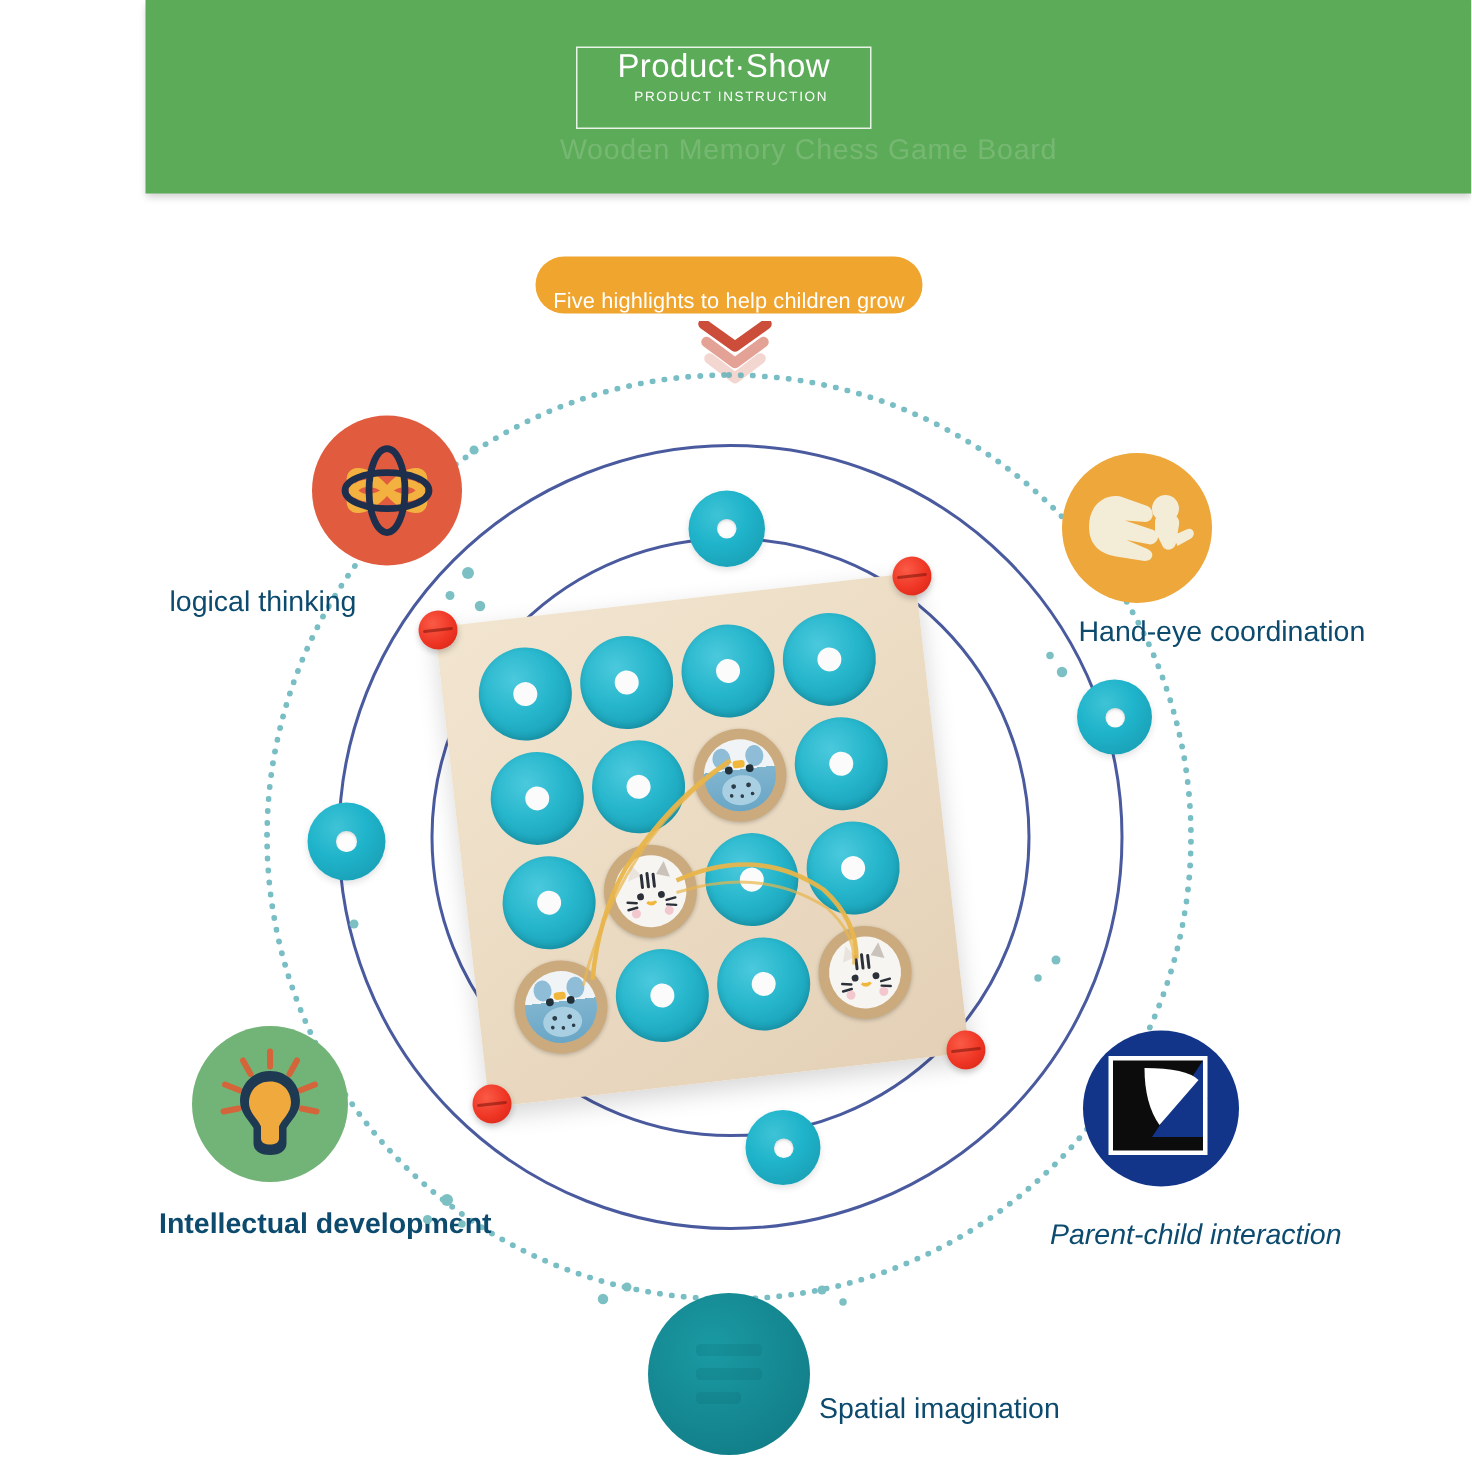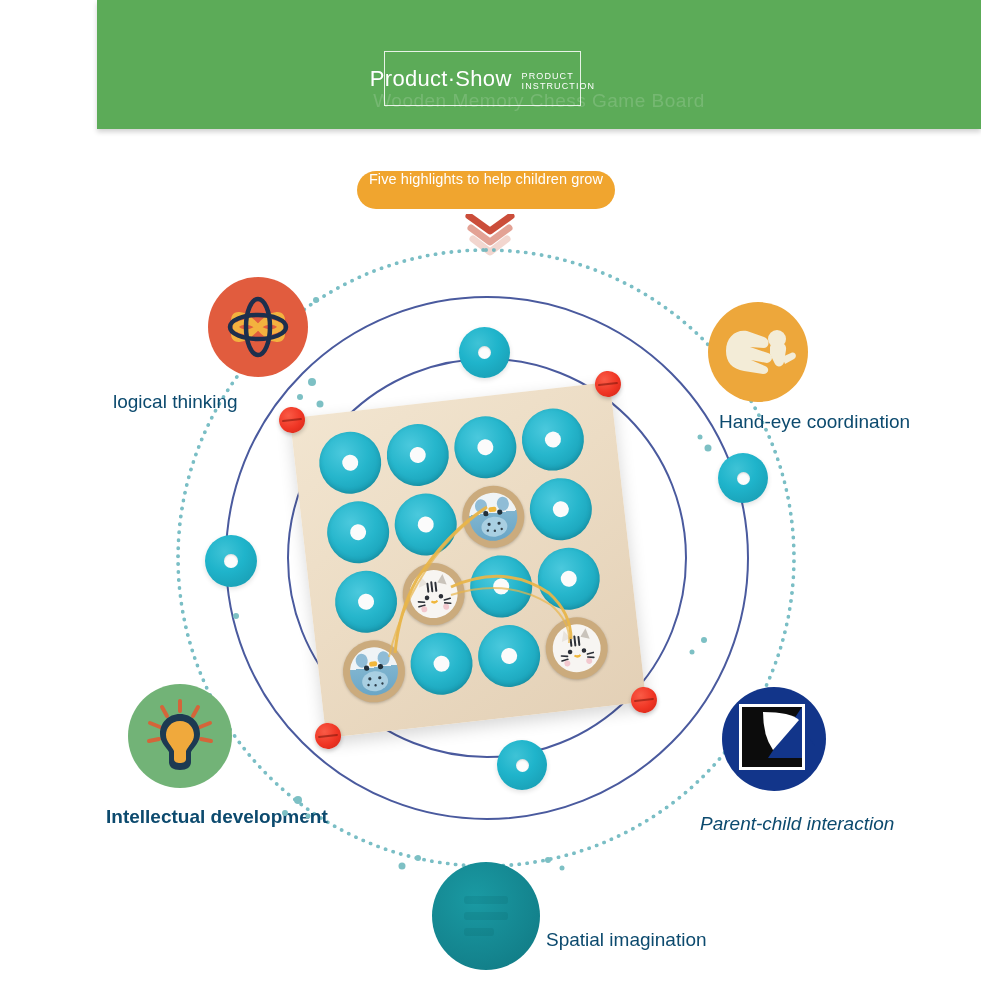--- a/index.html
+++ b/index.html
@@ -23,22 +23,22 @@
     position: absolute;
     left: 97px; top: 0; width: 884px; height: 129px;
     background: #5cab58;
     box-shadow: 0 3px 5px rgba(0,0,0,0.18);
   }
   .header-box {
     position: absolute;
     left: 287px; top: 31px;
     width: 197px; height: 55px;
     border: 1.5px solid rgba(255,255,255,0.85);
-    display: flex; flex-direction: row;
-    align-items: center; justify-content: center; margin-top: 20px;
+    display: flex; flex-direction: column;
+    align-items: center; justify-content: flex-start;
   }
   .header-title {
     color: #ffffff;
     font-size: 22px;
     font-weight: 400;
     letter-spacing: 0.3px;
     line-height: 1.05;
   }
   .header-sub {
     color: #ffffff;
@@ -59,21 +59,21 @@
     pointer-events: none;
   }
 
   
   .pill {
     position: absolute;
     left: 357px; top: 171px;
     width: 258px; height: 38px;
     background: #f0a52f;
     border-radius: 19px;
-    display: flex; align-items: flex-start; justify-content: center;
+    display: flex; align-items: flex-end; justify-content: center;
     color: #ffffff;
     font-size: 14.5px;
     letter-spacing: 0.1px;
   }
   .chevrons {
     position: absolute;
     left: 455px; top: 214px;
     width: 70px; height: 42px;
   }
 

